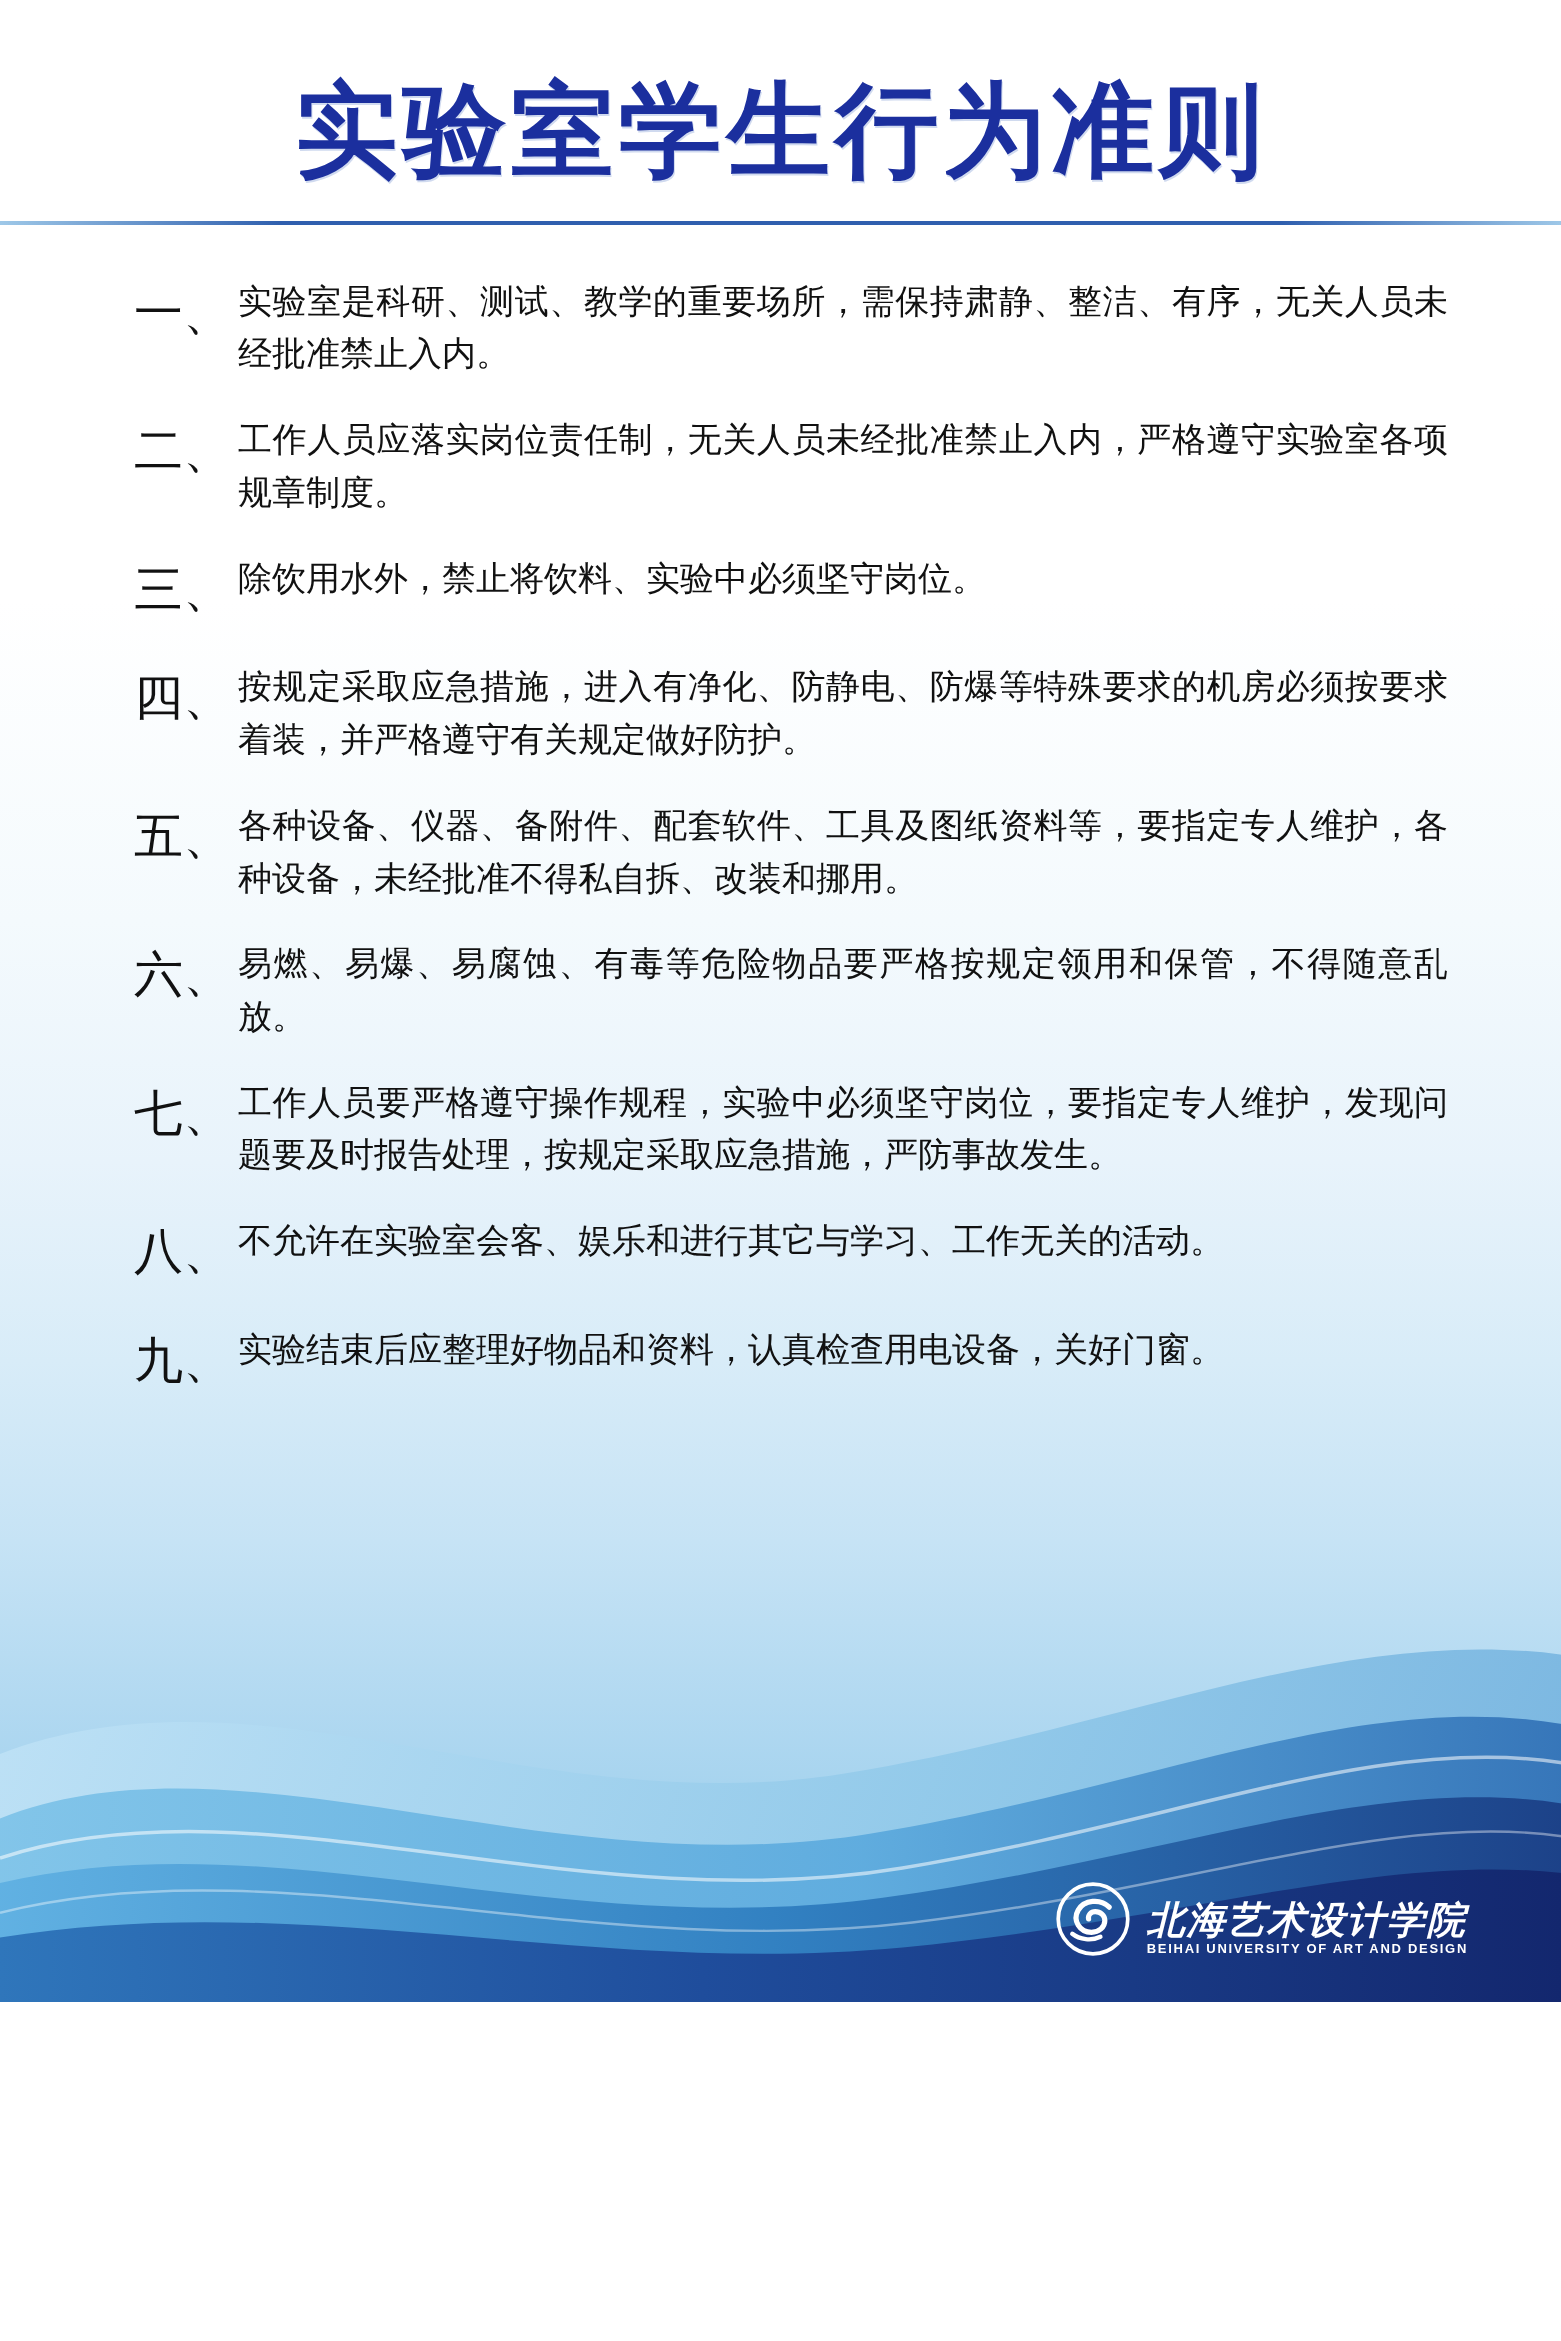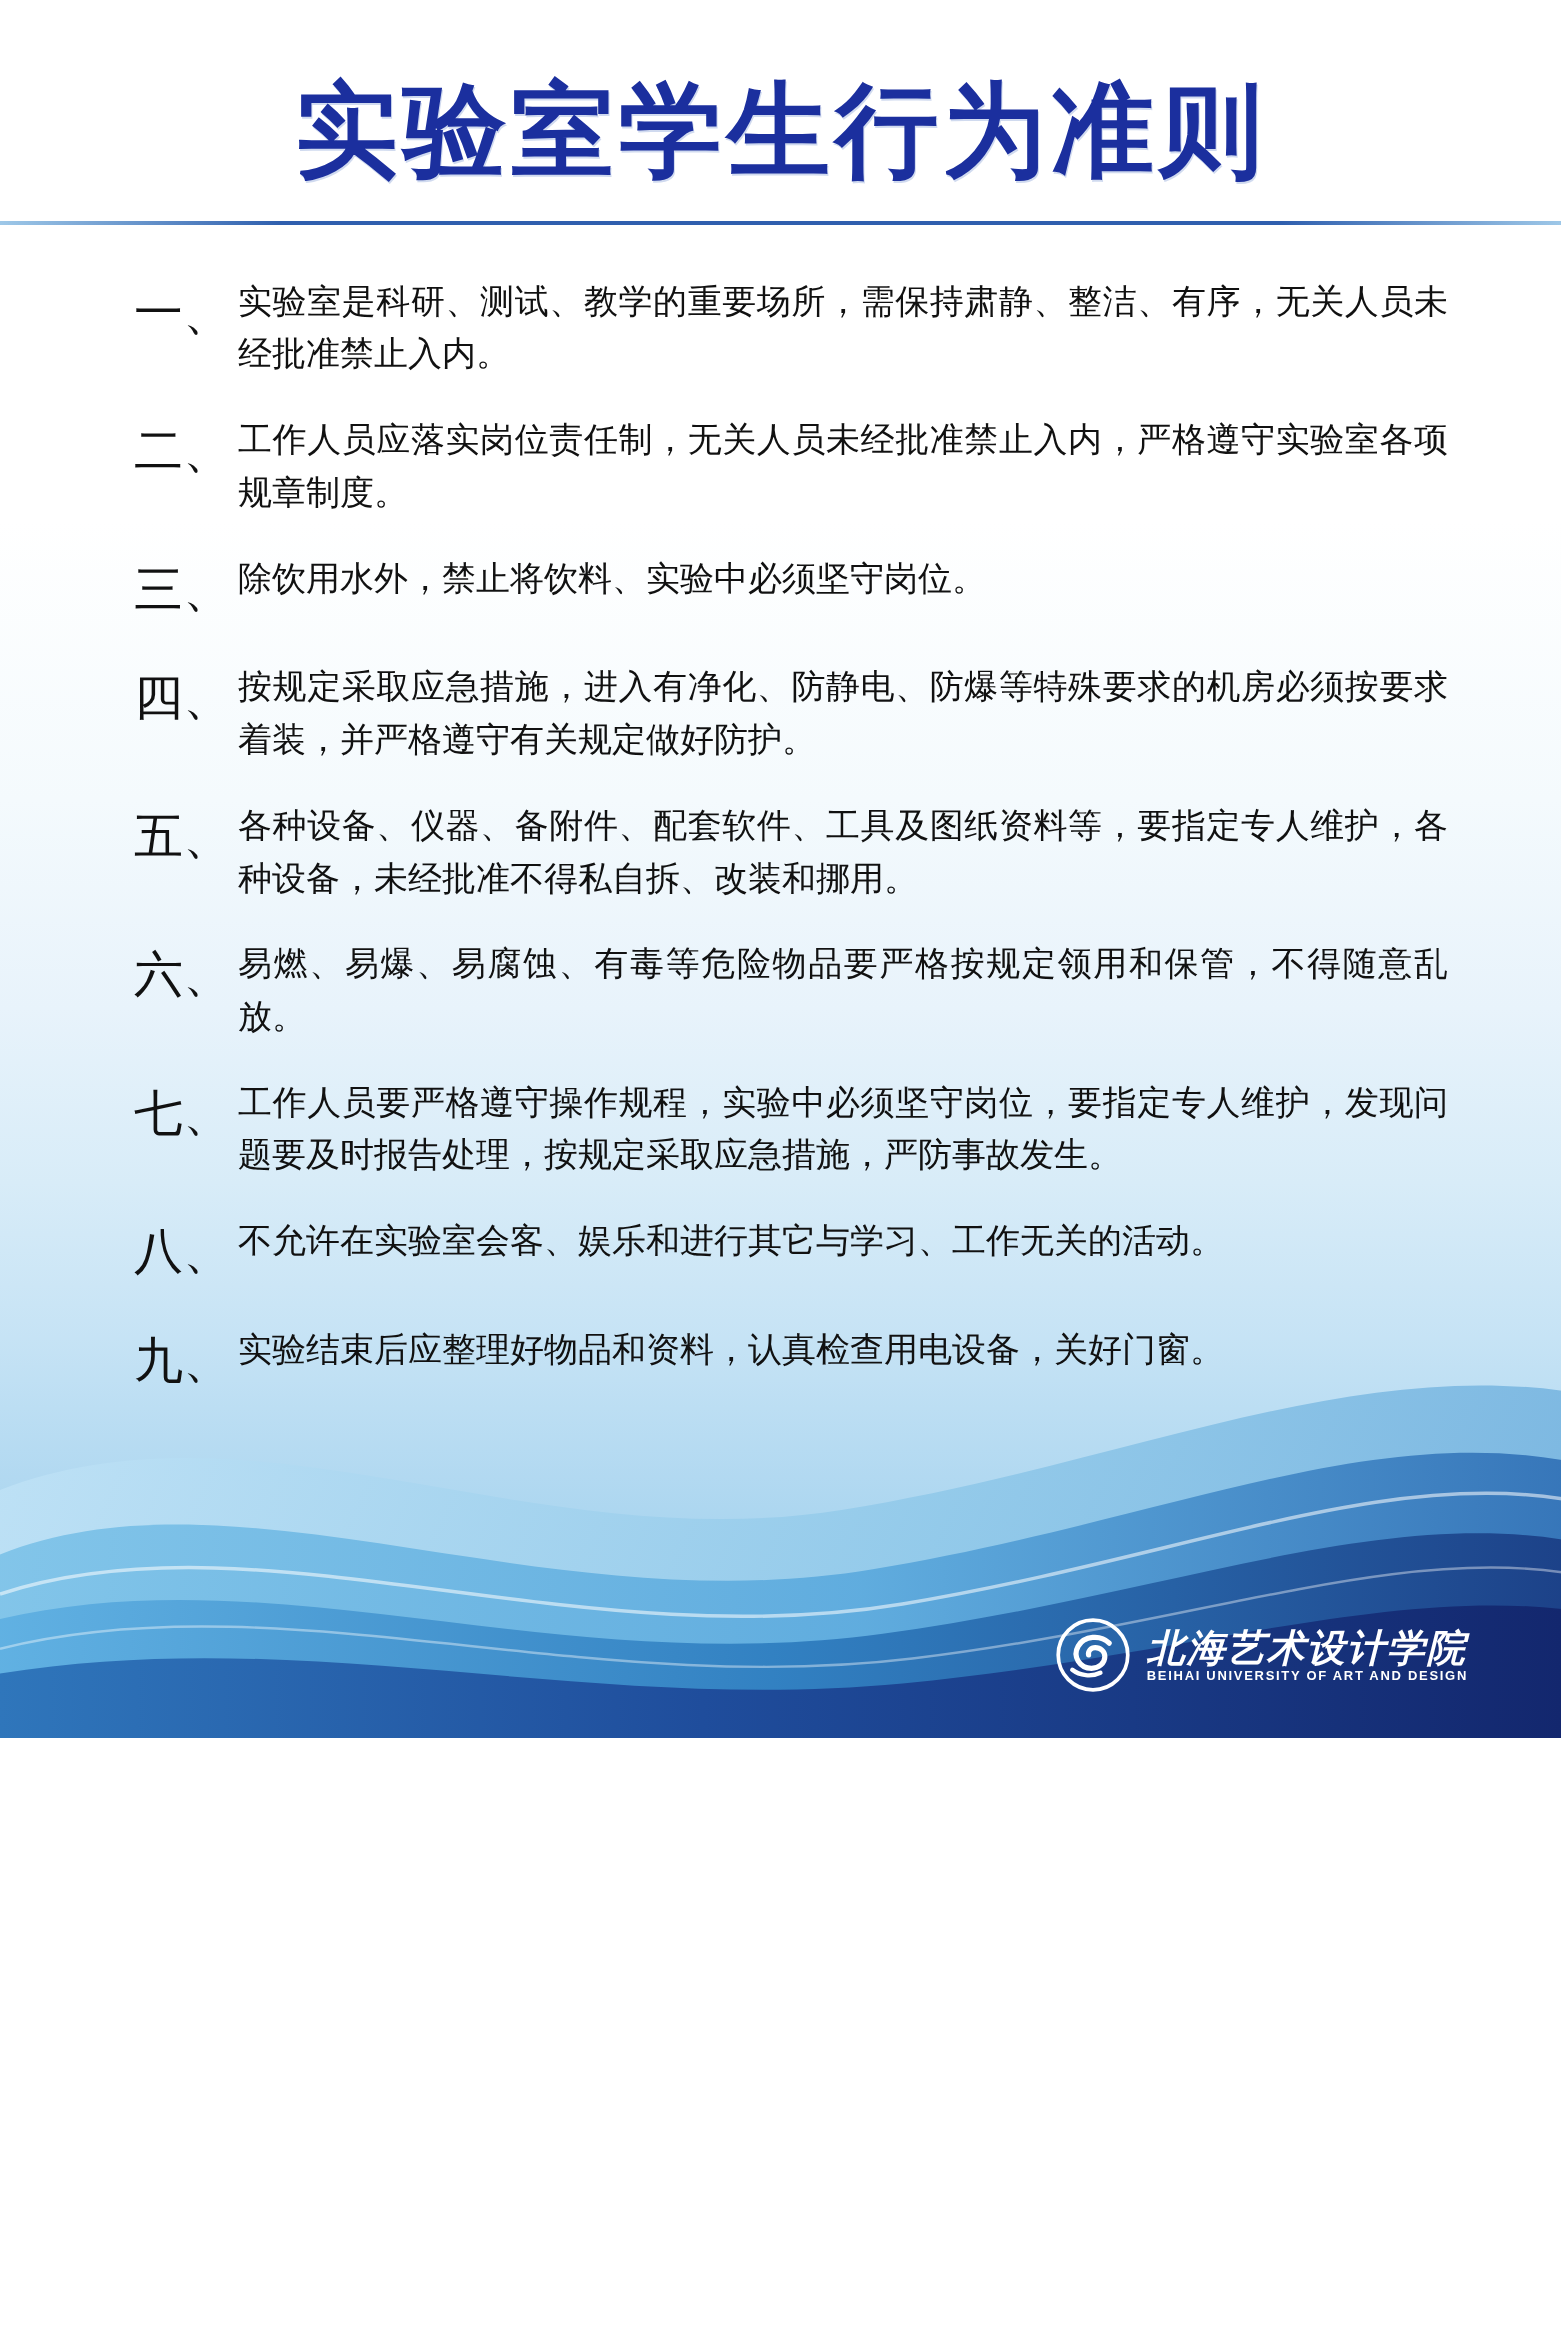--- a/index.html
+++ b/index.html
@@ -10,21 +10,21 @@
   body {
     width: 1562px;
     height: 2342px;
     font-family: "Liberation Sans", "DejaVu Sans", sans-serif;
     overflow: hidden;
   }
 
   .poster {
     position: relative;
     width: 1562px;
-    height: 1738px;
+    height: 2002px;
     box-sizing: border-box;
     background:
       linear-gradient(180deg,
         #ffffff 0%,
         #ffffff 30%,
         #f4fafd 46%,
         #e8f3fb 58%,
         #d8ecf8 68%,
         #c6e3f5 77%,
         #b2d9f1 85%,
@@ -99,21 +99,21 @@
     height: 526px;
     pointer-events: none;
   }
 
   
   .footer-logo {
     position: absolute;
     right: 94px;
     bottom: 46px;
     display: flex;
-    align-items: center;
+    align-items: flex-end;
     gap: 17px;
     z-index: 5;
   }
   .logo-mark {
     width: 74px;
     height: 74px;
     flex: 0 0 auto;
   }
   .logo-text {
     display: flex;

